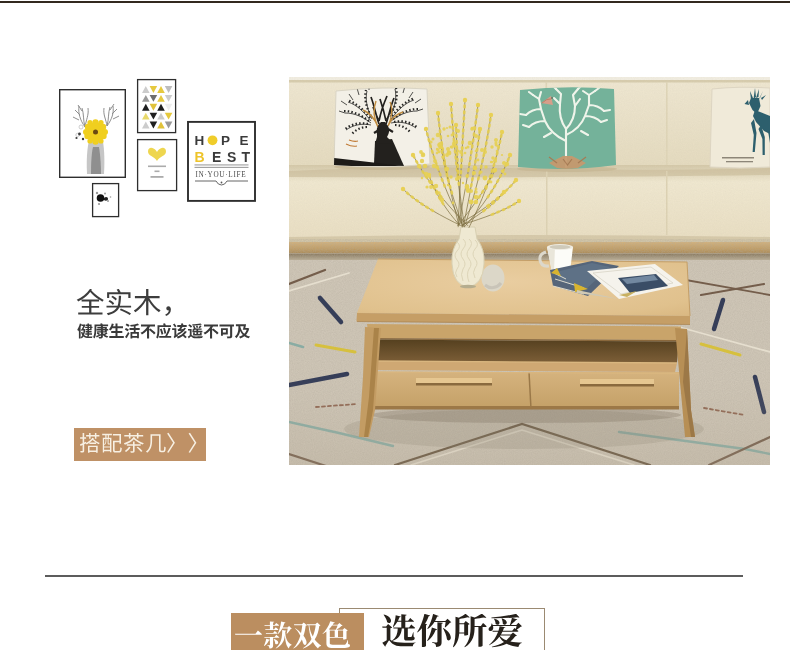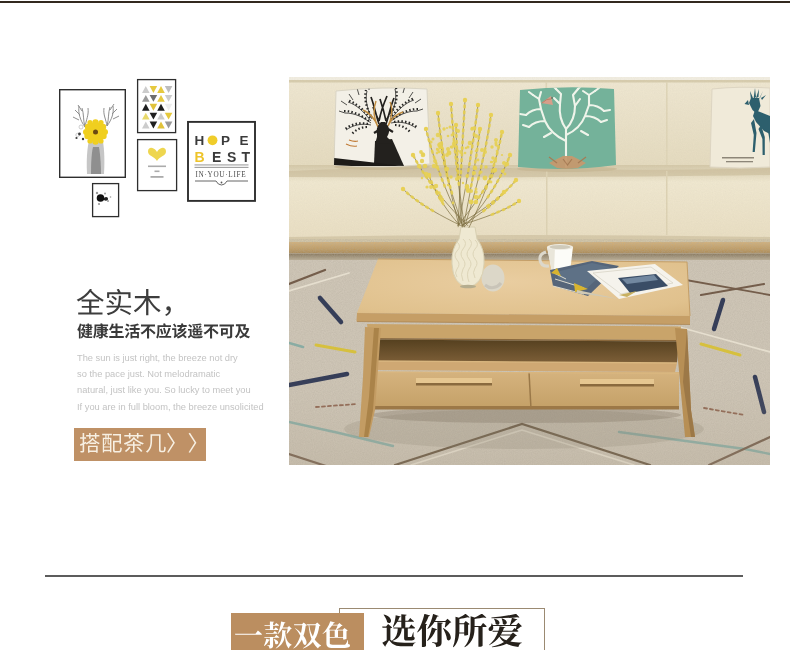--- a/index.html
+++ b/index.html
@@ -93,21 +93,20 @@
   <path d="M145 106 H166 M177 106 H198 M166 106 q2 4 5.5 4 q3.5 0 5.5 -4" stroke="#555" stroke-width="0.9" fill="none"></path>
   <circle cx="171.5" cy="107.5" r="0.9" fill="#555"></circle>
  </g>
 </svg>
     <svg style="position:absolute;left:76px;top:289px" width="125" height="32" viewBox="0 0 125 32">
       <path d="M14.1 -0.3C11.2 4.3 6.0 8.5 0.7 10.8C1.3 11.3 1.9 12.0 2.2 12.6C3.4 12.0 4.5 11.3 5.6 10.6V12.5H13.1V16.9H5.8V18.8H13.1V23.5H2.2V25.5H26.5V23.5H15.4V18.8H23.1V16.9H15.4V12.5H23.1V10.6C24.1 11.3 25.2 12.0 26.4 12.7C26.7 12.1 27.3 11.3 27.8 10.9C23.2 8.4 19.0 5.5 15.4 1.4L15.9 0.6ZM5.7 10.6C8.9 8.5 11.9 5.8 14.2 2.9C17.0 6.0 19.8 8.4 23.0 10.6Z M43.8 21.0C47.6 22.4 51.4 24.3 53.7 26.1L55.0 24.4C52.7 22.7 48.7 20.8 44.9 19.4ZM35.3 8.1C36.9 9.0 38.7 10.5 39.5 11.5L40.9 9.9C40.0 8.9 38.2 7.6 36.6 6.8ZM32.5 12.6C34.1 13.5 36.0 14.9 36.9 15.9L38.2 14.3C37.3 13.3 35.4 12.0 33.8 11.1ZM31.1 3.3V9.1H33.2V5.3H52.3V9.1H54.5V3.3H44.7C44.3 2.3 43.5 0.9 42.8 -0.1L40.7 0.5C41.2 1.4 41.8 2.4 42.2 3.3ZM30.5 16.7V18.6H40.8C39.2 21.3 36.3 23.2 30.8 24.3C31.3 24.8 31.8 25.6 32.0 26.2C38.4 24.7 41.6 22.2 43.3 18.6H55.1V16.7H43.9C44.7 13.9 44.9 10.6 45.1 6.7H42.8C42.7 10.8 42.6 14.1 41.6 16.7Z M70.1 0.1V7.1H58.9V9.2H69.1C66.5 14.2 62.2 19.0 57.8 21.4C58.3 21.9 59.0 22.7 59.4 23.2C63.4 20.8 67.4 16.4 70.1 11.5V26.3H72.4V11.5C75.2 16.2 79.1 20.7 83.0 23.2C83.4 22.6 84.1 21.7 84.6 21.3C80.3 18.9 75.9 14.1 73.3 9.2H83.6V7.1H72.4V0.1Z M90.0 27.0C93.0 26.0 94.9 23.7 94.9 20.6C94.9 18.6 94.0 17.3 92.5 17.3C91.3 17.3 90.3 18.0 90.3 19.4C90.3 20.7 91.3 21.4 92.5 21.4L92.9 21.3C92.8 23.3 91.5 24.6 89.3 25.5Z" fill="#3d3d3d"></path>
     </svg>
     <svg style="position:absolute;left:77px;top:323px" width="180" height="20" viewBox="0 0 180 20">
       <path d="M4.7 8.1C4.7 7.9 4.9 7.7 5.2 7.6H6.6C6.5 8.7 6.3 9.7 6.0 10.5C5.8 10.0 5.5 9.4 5.4 8.7L4.0 9.2C4.4 10.4 4.8 11.4 5.3 12.2C4.8 13.1 4.3 13.7 3.6 14.2V4.0C4.0 2.9 4.3 1.9 4.6 0.9L2.9 0.4C2.3 2.7 1.4 4.9 0.3 6.4C0.6 6.8 1.1 8.0 1.2 8.4C1.4 8.1 1.7 7.7 1.9 7.3V15.4H3.6V14.3C3.9 14.6 4.5 15.1 4.8 15.4C5.4 15.0 5.9 14.3 6.4 13.6C7.8 14.8 9.6 15.1 11.7 15.1H15.0C15.1 14.7 15.3 13.9 15.6 13.5C14.7 13.5 12.5 13.5 11.8 13.5C10.0 13.5 8.4 13.3 7.1 12.1C7.7 10.6 8.1 8.7 8.3 6.3L7.3 6.1L7.0 6.1H6.5C7.2 4.9 7.9 3.4 8.4 1.9L7.3 1.2L6.8 1.4H4.5V3.0H6.2C5.7 4.3 5.2 5.3 5.0 5.7C4.7 6.2 4.2 6.7 3.9 6.8C4.1 7.1 4.5 7.8 4.7 8.1ZM8.7 1.6V2.9H10.4V3.7H8.1V5.1H10.4V5.9H8.7V7.3H10.4V8.0H8.6V9.5H10.4V10.2H8.3V11.7H10.4V13.2H12.0V11.7H15.0V10.2H12.0V9.5H14.6V8.0H12.0V7.3H14.6V5.1H15.5V3.7H14.6V1.6H12.0V0.5H10.4V1.6ZM12.0 5.1H13.1V5.9H12.0ZM12.0 3.7V2.9H13.1V3.7Z M28.0 7.5V8.2H25.9V7.5ZM28.0 6.1H25.9V5.4H28.0ZM23.1 0.7 23.6 1.6H17.5V6.3C17.5 8.7 17.4 12.0 16.1 14.3C16.5 14.5 17.3 15.1 17.6 15.4C19.1 12.9 19.3 8.9 19.3 6.3V3.3H23.9V4.1H20.3V5.4H23.9V6.1H19.6V7.5H23.9V8.2H20.1V9.5H20.5L19.7 10.4C20.4 10.8 21.3 11.5 21.8 11.9C20.7 12.3 19.7 12.7 19.0 12.9L19.7 14.5C20.9 13.9 22.4 13.2 23.9 12.5V13.6C23.9 13.8 23.8 13.9 23.5 13.9C23.3 13.9 22.3 13.9 21.5 13.9C21.7 14.3 22.0 15.0 22.1 15.5C23.4 15.5 24.3 15.5 25.0 15.2C25.6 15.0 25.9 14.5 25.9 13.6V12.1C27.0 13.4 28.4 14.3 30.2 14.8C30.4 14.3 30.9 13.6 31.3 13.2C30.1 13.0 29.0 12.6 28.1 12.0C28.9 11.6 29.8 11.1 30.6 10.6L29.2 9.5H29.8V7.6H31.2V6.0H29.8V4.1H25.9V3.3H31.1V1.6H25.8C25.6 1.2 25.3 0.7 25.0 0.2ZM23.9 9.5V11.0L22.1 11.7L23.0 10.8C22.5 10.4 21.7 9.9 21.0 9.5ZM25.9 9.5H29.1C28.6 10.0 27.7 10.6 26.9 11.1C26.5 10.7 26.1 10.2 25.9 9.7Z M34.8 0.6C34.3 2.8 33.2 5.0 32.0 6.4C32.5 6.6 33.3 7.2 33.7 7.5C34.2 6.9 34.7 6.1 35.2 5.2H38.5V8.0H34.2V9.9H38.5V13.1H32.3V15.0H46.8V13.1H40.5V9.9H45.3V8.0H40.5V5.2H46.0V3.3H40.5V0.4H38.5V3.3H36.0C36.3 2.6 36.6 1.8 36.8 1.1Z M48.6 2.0C49.5 2.5 50.9 3.3 51.5 3.8L52.6 2.2C52.0 1.8 50.6 1.1 49.7 0.6ZM47.8 6.4C48.8 6.9 50.1 7.7 50.8 8.2L51.9 6.6C51.2 6.1 49.7 5.4 48.9 5.0ZM48.0 14.0 49.7 15.2C50.6 13.7 51.6 11.9 52.5 10.2L51.1 8.9C50.1 10.8 48.9 12.8 48.0 14.0ZM52.5 5.1V6.9H56.8V8.9H53.5V15.4H55.3V14.8H60.1V15.3H61.9V8.9H58.6V6.9H62.7V5.1H58.6V2.9C59.9 2.6 61.1 2.3 62.1 1.9L60.6 0.4C58.9 1.1 55.9 1.6 53.1 1.9C53.3 2.3 53.6 3.1 53.7 3.6C54.7 3.5 55.7 3.3 56.8 3.2V5.1ZM55.3 13.0V10.7H60.1V13.0Z M64.0 1.5V3.4H70.5C69.0 5.9 66.5 8.4 63.5 9.8C63.9 10.2 64.6 11.0 64.9 11.5C66.8 10.5 68.5 9.1 70.0 7.6V15.4H72.1V7.1C73.8 8.4 76.0 10.2 77.0 11.4L78.6 10.0C77.4 8.7 75.0 6.8 73.3 5.6L72.1 6.6V4.9C72.4 4.4 72.7 3.9 73.0 3.4H78.0V1.5Z M82.9 6.2C83.5 7.9 84.3 10.2 84.6 11.7L86.4 11.0C86.0 9.5 85.3 7.3 84.6 5.5ZM86.1 5.2C86.6 6.9 87.2 9.2 87.4 10.7L89.2 10.2C89.0 8.7 88.4 6.5 87.8 4.7ZM86.0 0.7C86.2 1.2 86.5 1.7 86.6 2.3H80.5V6.6C80.5 8.9 80.4 12.2 79.2 14.5C79.6 14.7 80.5 15.2 80.9 15.6C82.2 13.1 82.4 9.2 82.4 6.6V4.1H94.0V2.3H88.8C88.6 1.6 88.3 0.8 88.0 0.2ZM82.2 13.0V14.8H94.2V13.0H90.2C91.6 10.6 92.8 7.9 93.5 5.3L91.5 4.7C90.9 7.4 89.7 10.6 88.2 13.0Z M96.0 1.5C96.7 2.4 97.6 3.7 98.0 4.5L99.5 3.3C99.1 2.5 98.1 1.3 97.4 0.5ZM95.1 5.3V7.1H97.4V12.2C97.4 13.1 96.9 13.7 96.6 14.0C96.9 14.3 97.4 14.9 97.6 15.3C97.8 15.0 98.4 14.6 101.1 12.5C100.9 12.1 100.7 11.4 100.5 10.8L99.3 11.8V5.3ZM103.8 0.8C104.0 1.2 104.2 1.7 104.4 2.1H100.3V3.9H103.3C102.9 4.6 102.2 5.6 102.0 5.8C101.7 6.1 101.0 6.3 100.6 6.4C100.7 6.8 101.0 7.7 101.1 8.2C101.5 8.1 102.0 8.0 104.6 7.8C103.4 8.8 101.9 9.7 100.3 10.3C100.6 10.7 101.1 11.4 101.3 11.9C104.7 10.5 107.4 8.1 109.0 5.3L107.1 4.7C106.9 5.2 106.6 5.6 106.2 6.1L104.0 6.2C104.5 5.5 105.0 4.6 105.5 3.9H109.7V2.1H106.5C106.3 1.6 106.0 0.8 105.7 0.3ZM107.9 8.0C106.5 10.4 103.4 12.7 99.6 13.8C100.0 14.2 100.5 15.0 100.8 15.5C102.6 14.8 104.3 14.0 105.8 12.9C106.8 13.7 107.8 14.6 108.3 15.2L109.8 14.0C109.2 13.4 108.2 12.6 107.2 11.8C108.3 10.9 109.2 9.8 109.9 8.7Z M118.9 3.0C119.2 3.6 119.6 4.5 119.6 5.0L121.2 4.6C121.1 4.0 120.7 3.2 120.3 2.5ZM122.9 2.3C122.6 3.0 122.0 4.1 121.6 4.8L122.9 5.3C123.4 4.7 124.0 3.8 124.6 2.9ZM123.5 0.4C121.6 0.9 118.2 1.2 115.2 1.3C115.4 1.7 115.6 2.3 115.6 2.7C118.7 2.6 122.4 2.3 124.9 1.6ZM111.2 2.3C112.1 3.0 113.3 4.0 113.8 4.7L115.2 3.5C114.7 2.8 113.5 1.8 112.5 1.2ZM116.1 9.6V12.6H124.7V9.6H122.8V11.1H121.2V9.2H125.4V7.8H121.2V6.8H124.6V5.4H118.5L118.8 5.0L118.0 4.8L118.3 4.7C118.2 4.1 117.8 3.3 117.3 2.7L115.9 3.3C116.3 3.9 116.7 4.7 116.8 5.3H116.8C116.4 5.9 115.9 6.5 115.1 7.0C115.4 7.2 115.7 7.5 116.0 7.8H115.4V9.2H119.4V11.1H117.8V9.6ZM119.4 7.8H116.7C117.1 7.5 117.4 7.2 117.7 6.8H119.4ZM114.6 5.9H111.0V7.6H112.8V12.2C112.1 12.5 111.4 13.1 110.7 13.7L111.9 15.5C112.6 14.5 113.4 13.5 113.9 13.5C114.2 13.5 114.8 14.0 115.4 14.4C116.5 15.0 117.8 15.2 119.8 15.2C121.5 15.2 124.0 15.1 125.2 15.0C125.3 14.5 125.5 13.6 125.8 13.1C124.1 13.3 121.5 13.4 119.8 13.4C118.1 13.4 116.7 13.4 115.7 12.7C115.2 12.5 114.9 12.2 114.6 12.1Z M127.0 1.5V3.4H133.5C132.0 5.9 129.5 8.4 126.5 9.8C126.9 10.2 127.6 11.0 127.9 11.5C129.8 10.5 131.5 9.1 133.0 7.6V15.4H135.1V7.1C136.8 8.4 139.0 10.2 140.0 11.4L141.6 10.0C140.4 8.7 138.0 6.8 136.3 5.6L135.1 6.6V4.9C135.4 4.4 135.7 3.9 136.0 3.4H141.0V1.5Z M142.5 1.5V3.4H153.1V13.0C153.1 13.3 153.0 13.4 152.6 13.4C152.3 13.4 150.9 13.4 149.7 13.4C150.0 13.9 150.4 14.8 150.5 15.4C152.2 15.4 153.3 15.4 154.1 15.1C154.9 14.7 155.2 14.2 155.2 13.0V3.4H157.0V1.5ZM145.9 7.0H148.9V9.6H145.9ZM144.0 5.2V12.7H145.9V11.4H150.8V5.2Z M158.9 1.2V3.2H161.4V4.2C161.4 6.8 161.1 10.9 157.9 13.6C158.3 14.0 159.0 14.8 159.3 15.3C161.7 13.2 162.7 10.6 163.1 8.1C163.8 9.6 164.7 10.9 165.8 12.0C164.7 12.8 163.4 13.4 162.0 13.7C162.4 14.1 162.9 14.9 163.1 15.4C164.7 14.9 166.1 14.2 167.4 13.3C168.6 14.2 170.1 14.8 171.8 15.3C172.1 14.8 172.7 13.9 173.1 13.5C171.5 13.1 170.1 12.6 169.0 11.9C170.5 10.3 171.6 8.2 172.2 5.5L170.9 4.9L170.5 5.0H168.3C168.6 3.8 168.8 2.4 169.1 1.2ZM167.3 10.7C165.4 9.0 164.2 6.7 163.4 3.9V3.2H166.7C166.4 4.5 166.1 5.8 165.8 6.8H169.7C169.2 8.4 168.4 9.7 167.3 10.7Z" fill="#3a3a3a"></path>
     </svg>
-    <div style="position:absolute;left:77px;top:350px;width:220px;font-family:'Liberation Sans',sans-serif;font-size:9.3px;line-height:16.2px;color:#c3c3c3;white-space:nowrap">The sun is just right, the breeze not dry<br>so the pace just. Not melodramatic<br>natural, just like you. So lucky to meet you<br>If you are in full bloom, the breeze unsolicited</div>
     <div style="position:absolute;left:74px;top:428px;width:132px;height:33px;background:#bf9166"></div>
     <svg style="position:absolute;left:79px;top:429px" width="130" height="32" viewBox="0 0 130 32">
       <path d="M13.4 8.7C12.1 10.6 9.8 12.5 7.3 13.9L7.0 12.7L5.2 13.5V9.8H7.1V8.3H5.2V4.0H3.6V8.3H1.1V9.8H3.6V14.2L1.0 15.2L1.5 16.9L3.6 15.9V21.7C3.6 22.0 3.5 22.1 3.3 22.1C3.0 22.1 2.2 22.1 1.2 22.1C1.4 22.5 1.6 23.2 1.7 23.6C3.1 23.6 3.9 23.6 4.4 23.3C5.0 23.1 5.2 22.6 5.2 21.7V15.2L6.8 14.5C7.1 14.8 7.5 15.2 7.7 15.4C8.6 14.9 9.5 14.3 10.3 13.7V15.0H17.1V13.8C18.0 14.3 18.9 14.9 19.7 15.3C20.0 14.9 20.5 14.4 20.8 14.1C18.5 13.1 15.8 11.2 14.4 9.9L14.9 9.3ZM15.9 4.0V6.1H11.6V4.0H10.1V6.1H7.1V7.6H10.1V9.7H11.6V7.6H15.9V9.7H17.4V7.6H20.4V6.1H17.4V4.0ZM10.5 13.6C11.6 12.8 12.6 11.9 13.5 10.9C14.4 11.7 15.7 12.7 16.9 13.6ZM9.0 16.7V23.7H10.5V22.9H17.1V23.7H18.7V16.7ZM10.5 21.5V18.0H17.1V21.5Z M33.9 4.9V6.5H40.4V11.7H34.0V21.0C34.0 23.0 34.6 23.5 36.6 23.5C37.0 23.5 39.7 23.5 40.2 23.5C42.1 23.5 42.6 22.5 42.8 19.0C42.4 18.9 41.7 18.6 41.3 18.3C41.2 21.4 41.0 22.0 40.1 22.0C39.5 22.0 37.2 22.0 36.7 22.0C35.8 22.0 35.6 21.8 35.6 21.0V13.2H40.4V14.7H42.0V4.9ZM25.1 18.6H31.0V20.8H25.1ZM25.1 17.4V10.1H26.5V11.8C26.5 13.0 26.3 14.4 25.1 15.5C25.3 15.6 25.6 15.9 25.8 16.1C27.1 14.9 27.4 13.1 27.4 11.8V10.1H28.6V14.2C28.6 15.2 28.9 15.4 29.8 15.4C29.9 15.4 30.6 15.4 30.8 15.4H31.0V17.4ZM23.2 4.8V6.2H26.3V8.7H23.8V23.6H25.1V22.2H31.0V23.3H32.4V8.7H29.9V6.2H32.9V4.8ZM27.5 8.7V6.2H28.8V8.7ZM29.6 10.1H31.0V14.5L31.0 14.4C30.9 14.5 30.9 14.5 30.6 14.5C30.5 14.5 30.0 14.5 29.8 14.5C29.6 14.5 29.6 14.4 29.6 14.2Z M49.9 17.8C49.0 19.4 47.4 20.9 45.8 21.9C46.1 22.1 46.8 22.7 47.1 22.9C48.7 21.8 50.5 20.1 51.5 18.2ZM57.6 18.5C59.2 19.8 61.2 21.7 62.1 22.9L63.5 21.9C62.5 20.7 60.5 18.9 58.9 17.7ZM54.0 12.5V15.3H47.8V16.8H54.0V21.9C54.0 22.2 53.9 22.3 53.6 22.3C53.3 22.3 52.4 22.3 51.3 22.3C51.5 22.7 51.7 23.3 51.8 23.8C53.2 23.8 54.2 23.8 54.8 23.5C55.4 23.3 55.6 22.9 55.6 22.0V16.8H61.7V15.3H55.6V12.5ZM57.9 3.9V6.1H51.5V3.9H49.9V6.1H45.3V7.6H49.9V9.6H51.5V7.6H57.9V9.6H59.5V7.6H64.2V6.1H59.5V3.9ZM54.5 8.0C52.7 10.7 49.1 12.9 44.8 14.3C45.2 14.6 45.7 15.3 45.9 15.7C49.5 14.4 52.7 12.6 54.8 10.2C57.2 12.4 60.7 14.5 63.7 15.6C64.0 15.2 64.4 14.5 64.8 14.2C61.7 13.3 57.8 11.1 55.7 9.1L56.0 8.6Z M71.5 5.2V11.7C71.5 15.2 71.0 19.6 66.9 22.6C67.3 22.8 67.9 23.4 68.2 23.8C72.5 20.6 73.1 15.6 73.1 11.8V6.8H80.0V20.5C80.0 22.7 80.5 23.2 82.1 23.2C82.4 23.2 84.2 23.2 84.5 23.2C86.2 23.2 86.6 22.0 86.7 18.3C86.3 18.2 85.6 17.9 85.2 17.6C85.1 20.8 85.0 21.7 84.4 21.7C84.0 21.7 82.7 21.7 82.4 21.7C81.7 21.7 81.6 21.5 81.6 20.6V5.2Z M88.1 23.2 89.5 23.8 95.9 13.8 89.5 3.8 88.1 4.4 94.1 13.8Z M109.6 23.2 111.0 23.8 117.4 13.8 111.0 3.8 109.6 4.4 115.6 13.8Z" fill="#f7f0e3"></path>
     </svg>
     <div style="position:absolute;left:0;top:1px;width:790px;height:2px;background:#32291f"></div>
     <div style="position:absolute;left:45px;top:575px;width:698px;height:1.5px;background:#5c5c5c"></div>
     <div style="position:absolute;left:339px;top:608px;width:204px;height:42px;border:1px solid #9b8a72;border-bottom:none"></div>
     <div style="position:absolute;left:231px;top:613px;width:133px;height:37px;background:#bb8e60"></div>
     <svg style="position:absolute;left:234px;top:620px" width="125" height="30" viewBox="0 0 125 30">
       <path d="M23.9 10.4 21.5 13.8H1.0L1.3 14.7H27.3C27.8 14.7 28.1 14.5 28.2 14.2C26.6 12.7 23.9 10.4 23.9 10.4Z M40.7 10.9 39.1 12.9H31.8L32.0 13.8H42.8C43.2 13.8 43.5 13.6 43.5 13.3C42.5 12.3 40.7 10.9 40.7 10.9ZM40.0 19.0 39.7 19.2C40.5 20.3 41.2 22.1 41.2 23.7C43.8 26.0 47.0 20.9 40.0 19.0ZM52.3 10.8 48.2 9.9C48.1 17.0 47.7 23.0 41.7 28.2L42.0 28.6C48.6 25.1 50.3 20.5 50.9 15.5C51.3 21.4 52.2 26.2 54.9 28.6C55.2 26.6 56.1 25.4 57.7 25.0L57.7 24.7C53.3 22.4 51.6 18.3 51.2 11.9L51.2 11.5C51.9 11.5 52.2 11.2 52.3 10.8ZM51.5 2.6 47.1 1.4C46.6 5.9 45.3 10.6 43.7 13.7L44.1 13.9C45.7 12.5 47.1 10.6 48.3 8.5H53.7C53.5 10.0 53.0 12.2 52.6 13.6L53.0 13.8C54.2 12.6 55.8 10.5 56.7 9.0C57.3 9.0 57.6 8.9 57.8 8.7L55.1 6.0L53.5 7.6H48.7C49.3 6.3 49.9 4.8 50.4 3.2C51.0 3.2 51.3 2.9 51.5 2.6ZM42.3 14.8 40.6 17.0H30.3L30.5 17.8H35.9V19.8L32.2 18.7C31.7 21.3 30.9 24.0 29.9 25.8L30.3 26.1C32.1 24.8 33.8 22.8 34.9 20.4C35.5 20.4 35.8 20.2 35.9 19.9V24.8C35.9 25.1 35.9 25.3 35.4 25.3C35.0 25.3 33.0 25.2 33.0 25.2V25.5C34.2 25.7 34.6 26.1 34.9 26.5C35.2 27.0 35.3 27.7 35.4 28.6C38.7 28.3 39.1 27.0 39.1 24.9V17.8H44.6C45.0 17.8 45.3 17.7 45.4 17.4C44.2 16.3 42.3 14.8 42.3 14.8ZM42.2 2.9 40.6 5.0H39.1V2.6C39.9 2.5 40.1 2.2 40.2 1.8L35.9 1.4V5.0H30.4L30.6 5.8H35.9V9.2H31.2L31.4 10.0H43.7C44.1 10.0 44.3 9.9 44.4 9.6C43.4 8.6 41.7 7.3 41.7 7.3L40.1 9.2H39.1V5.8H44.4C44.8 5.8 45.1 5.6 45.2 5.3C44.0 4.3 42.2 2.9 42.2 2.9Z M61.5 8.3 61.1 8.6C63.2 10.5 65.0 13.1 66.3 15.7C64.9 20.5 62.6 25.0 59.3 28.3L59.6 28.6C63.5 26.1 66.1 23.0 67.9 19.4C68.4 20.8 68.8 22.0 69.0 23.0C70.5 26.8 73.9 24.5 72.0 19.9C71.4 18.6 70.6 17.2 69.5 15.8C70.7 12.5 71.3 9.1 71.7 5.8C72.4 5.7 72.7 5.6 72.9 5.3L69.7 2.5L68.0 4.3H60.0L60.2 5.2H68.3C68.0 7.7 67.6 10.3 67.0 12.9C65.5 11.3 63.6 9.8 61.5 8.3ZM77.5 19.1C75.5 22.8 72.7 25.9 68.9 28.3L69.2 28.6C73.4 27.0 76.6 24.7 78.9 22.1C80.2 24.6 81.9 26.8 84.0 28.6C84.3 27.2 85.5 26.2 87.0 25.9L87.1 25.6C84.6 24.0 82.5 22.0 80.7 19.6C83.3 15.6 84.6 10.8 85.3 5.9C86.0 5.8 86.3 5.7 86.5 5.4L83.2 2.4L81.4 4.3H72.7L72.9 5.2H74.6C75.0 10.5 76.0 15.2 77.5 19.1ZM78.8 16.5C77.1 13.4 75.9 9.6 75.3 5.2H81.7C81.2 9.2 80.3 13.0 78.8 16.5Z M103.6 5.6C103.2 6.9 102.4 8.7 101.7 9.8H96.2L94.9 9.3C96.0 8.1 97.1 6.9 98.1 5.6ZM96.3 1.2C94.9 5.6 91.7 10.8 88.5 13.7L88.8 13.9C90.0 13.3 91.3 12.4 92.4 11.5V23.2C92.4 26.8 94.4 27.9 98.7 27.9H109.0C114.7 27.9 116.0 26.9 116.0 25.4C116.0 24.7 115.5 24.5 114.1 24.1L114.0 19.9H113.7C113.1 21.5 112.3 23.3 111.8 23.9C111.2 24.6 110.4 24.7 108.7 24.7H98.6C96.6 24.7 95.8 24.4 95.8 23.3V17.7H109.1V19.6H109.7C110.8 19.6 112.5 19.0 112.5 18.8V11.2C113.2 11.1 113.6 10.8 113.8 10.6L110.4 8.0L108.8 9.8H102.5C104.3 8.8 106.1 7.3 107.4 6.1C108.0 6.0 108.3 6.0 108.6 5.7L105.4 3.0L103.6 4.8H98.7C99.1 4.1 99.6 3.5 99.9 2.8C100.7 2.9 101.0 2.7 101.1 2.4ZM100.7 10.6V16.9H95.8V10.6ZM104.0 10.6H109.1V16.9H104.0Z" fill="#ffffff"></path>

